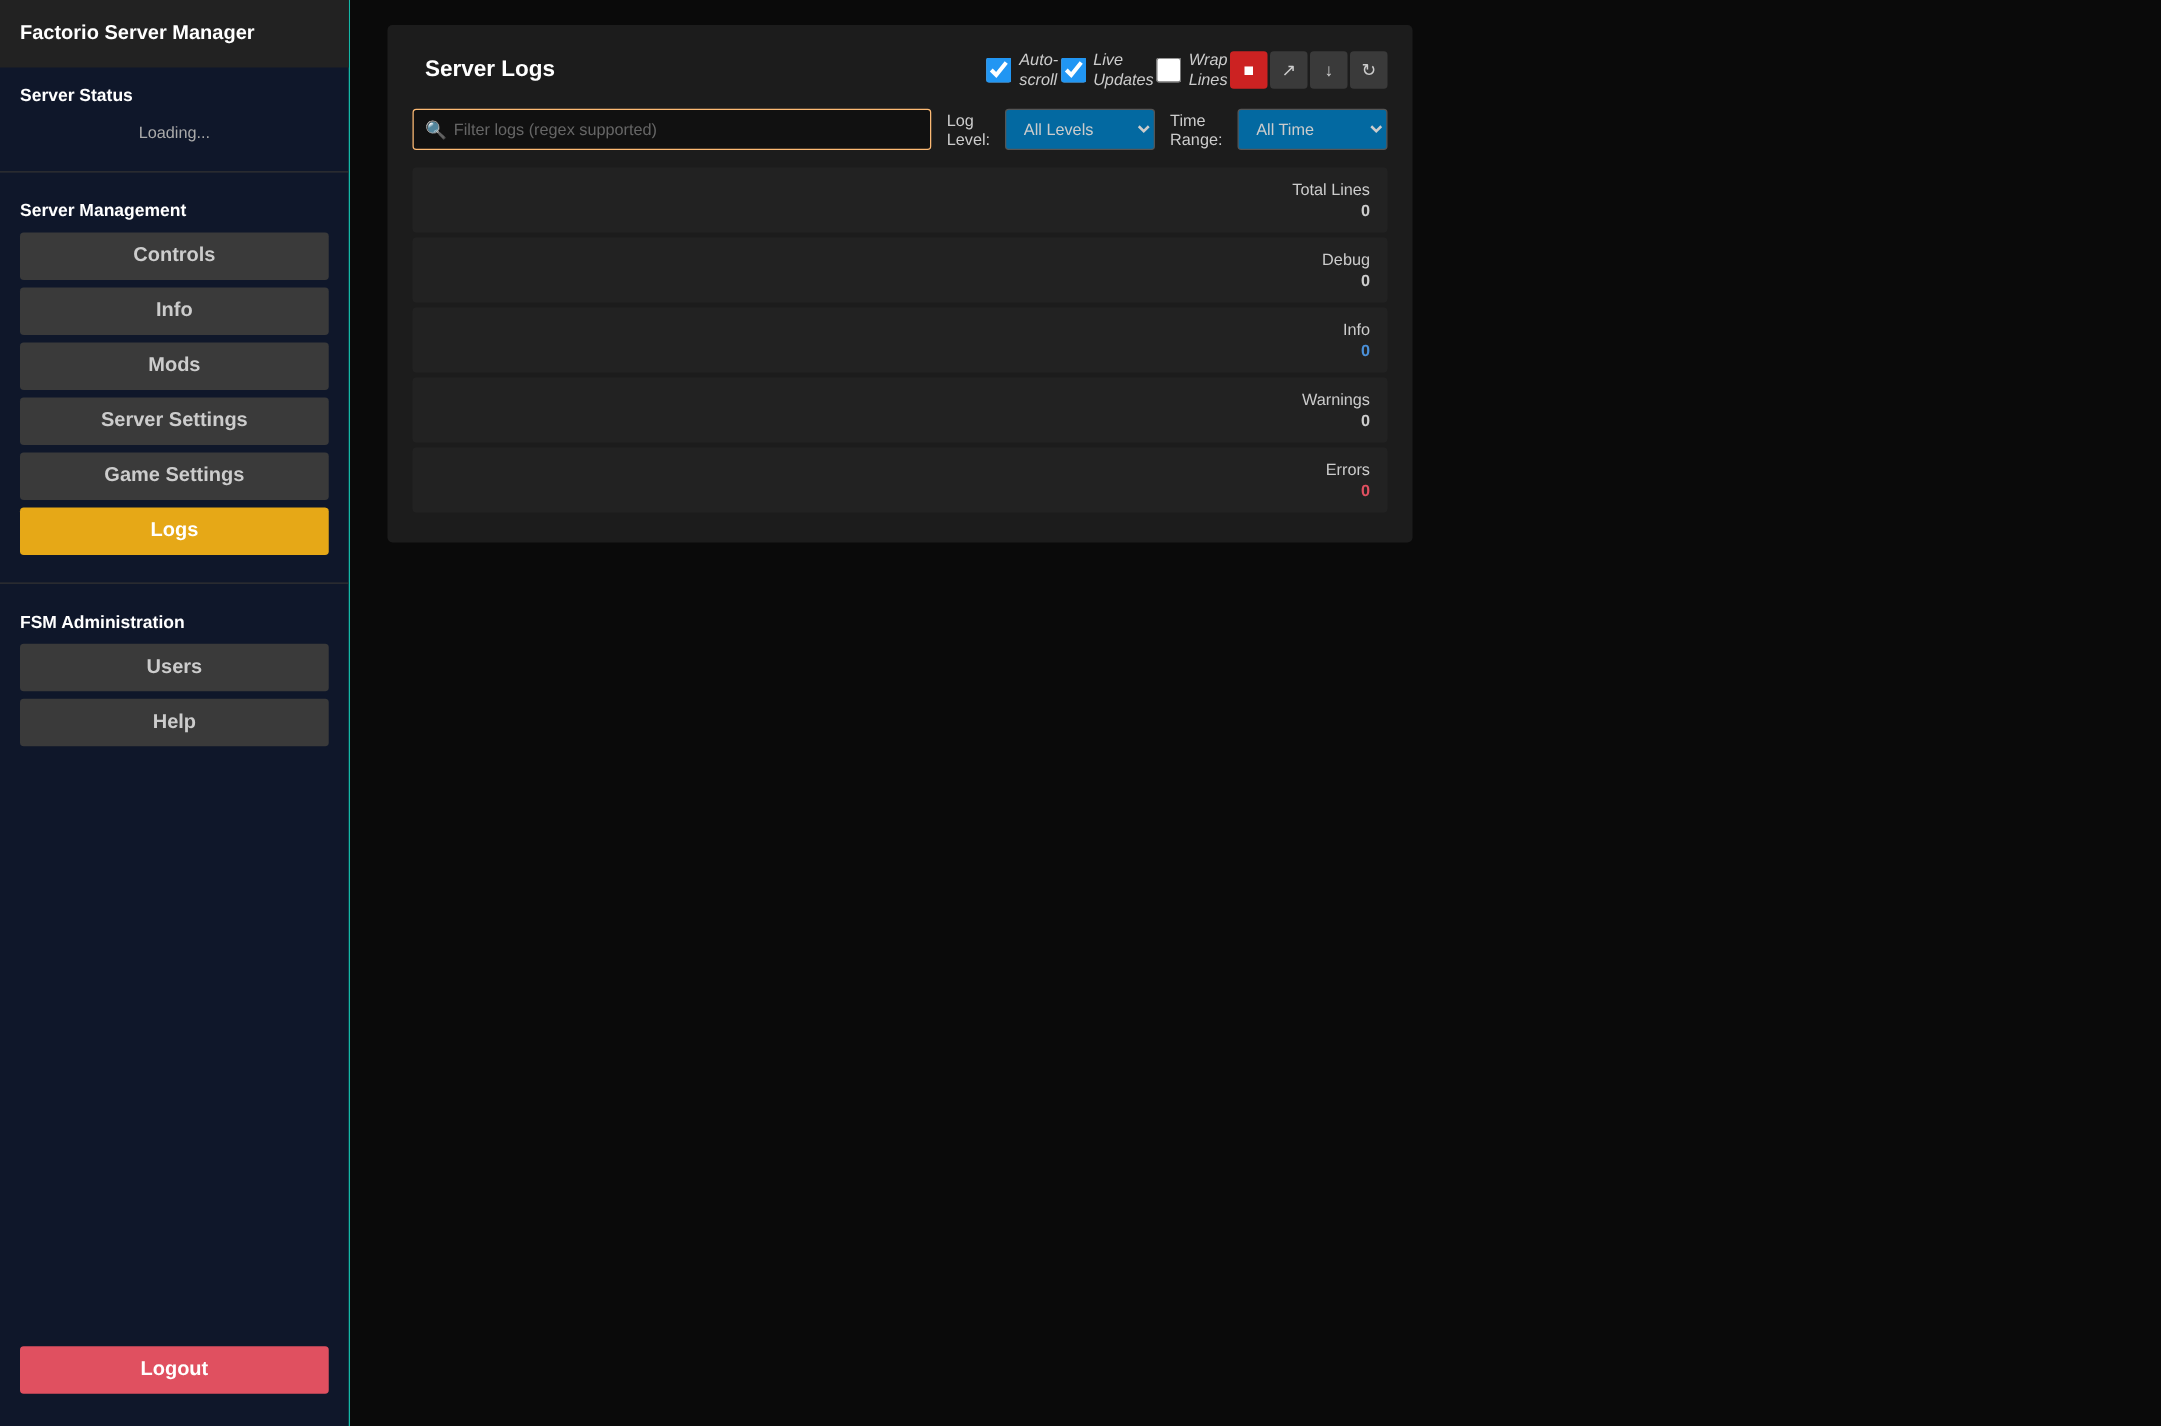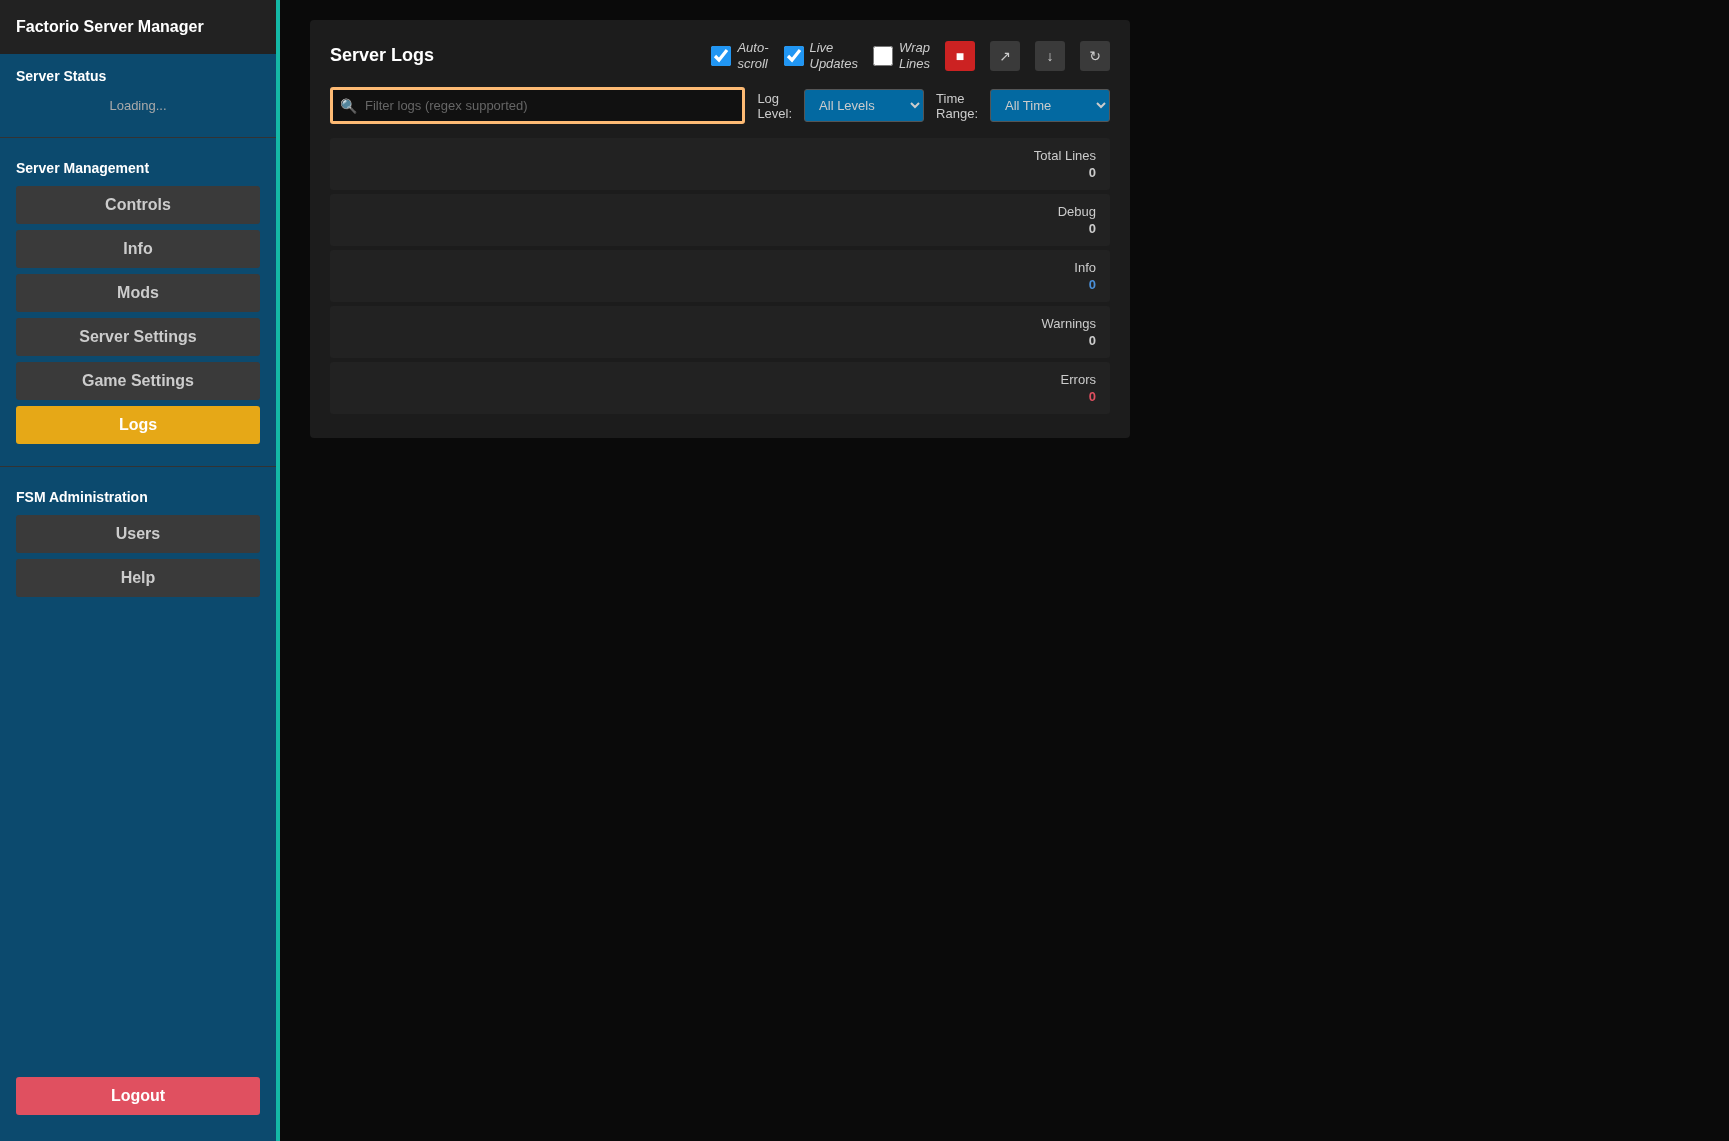--- a/index.html
+++ b/index.html
@@ -11,25 +11,25 @@
       display: flex;
       height: 1141px;
       width: 1729px;
       overflow: hidden;
     }
 
     
     #sidebar {
       width: 280px;
       min-width: 280px;
-      background: #0c4a6e;
+      background: #0f172a;
       display: flex;
       flex-direction: column;
       padding: 0;
-      border-right: 4px solid #14b8a6;
+      border-right: 1px solid #14b8a6;
     }
 
     #app-title {
       color: #fff;
       font-size: 16px;
       font-weight: bold;
       padding: 18px 16px;
       background: #222;
     }
 
@@ -95,21 +95,22 @@
       background: #1c1c1c;
       border-radius: 4px;
       padding: 20px;
       max-width: 820px;
     }
 
     #logs-header {
       display: flex;
       align-items: center;
       margin-bottom: 16px;
-      gap: 15px;
+      gap: 2px;
+      margin-left: 10px;
     }
 
     #logs-title {
       font-size: 18px;
       font-weight: bold;
       color: #fff;
       margin-right: auto;
     }
 
     .checkbox-group {
@@ -174,21 +175,21 @@
       left: 10px;
       top: 50%;
       transform: translateY(-50%);
       color: #666;
       font-size: 14px;
     }
 
     #filter-input {
       width: 100%;
       background: #111;
-      border: 3px solid #fdba74;
+      border: 1px solid #fdba74;
       border-radius: 3px;
       color: #ef4444;
       padding: 8px 10px 8px 32px;
       font-size: 13px;
       outline: none;
     }
 
     #filter-input::placeholder {
       color: #666;
     }

